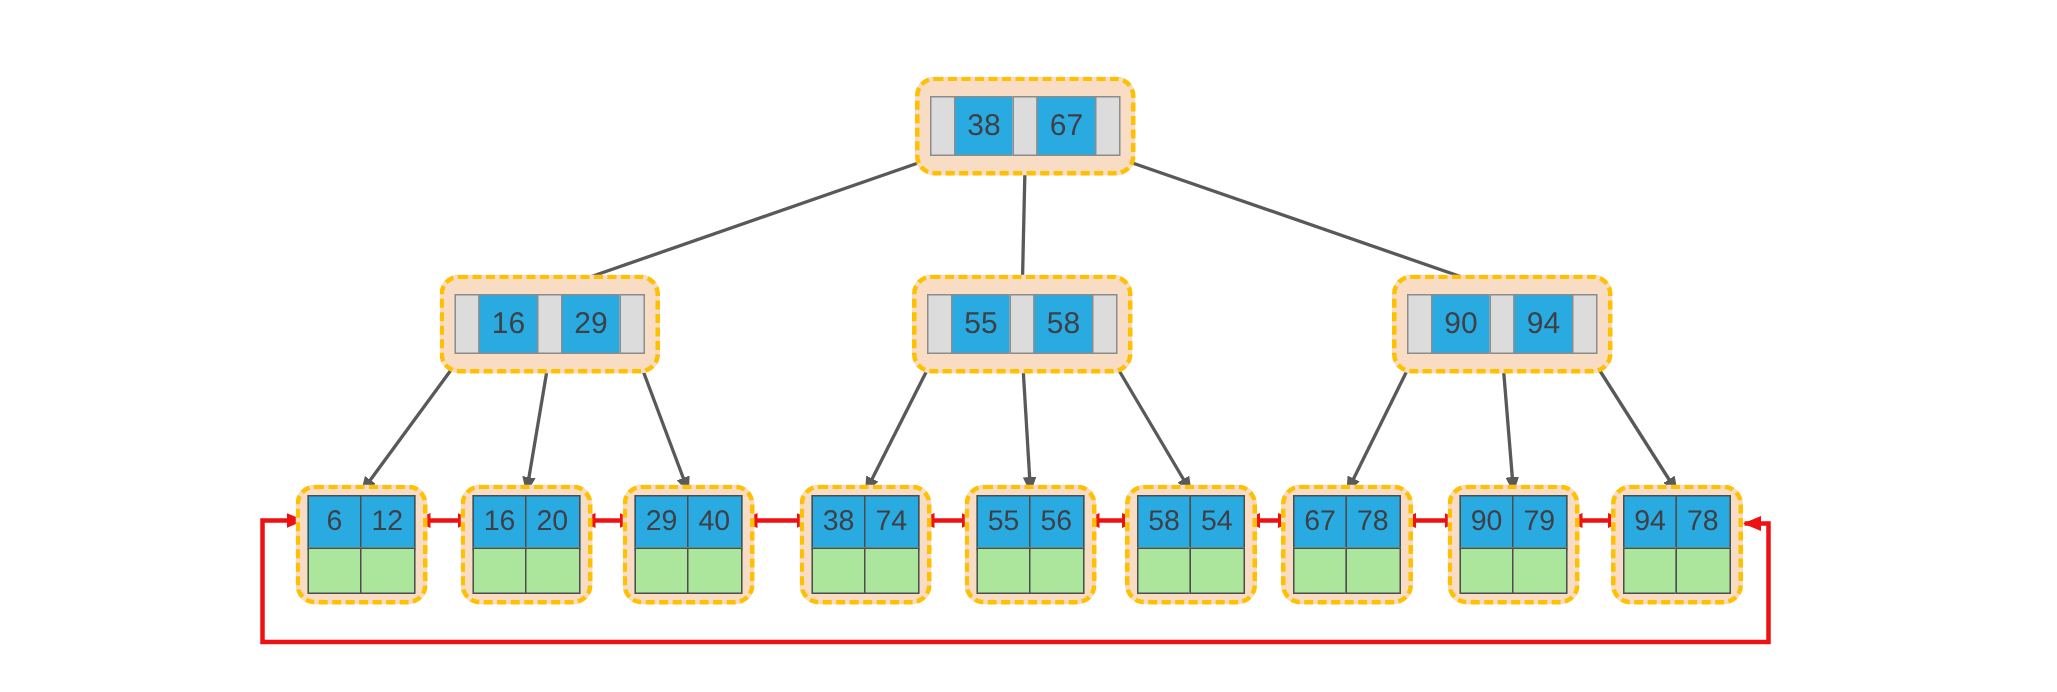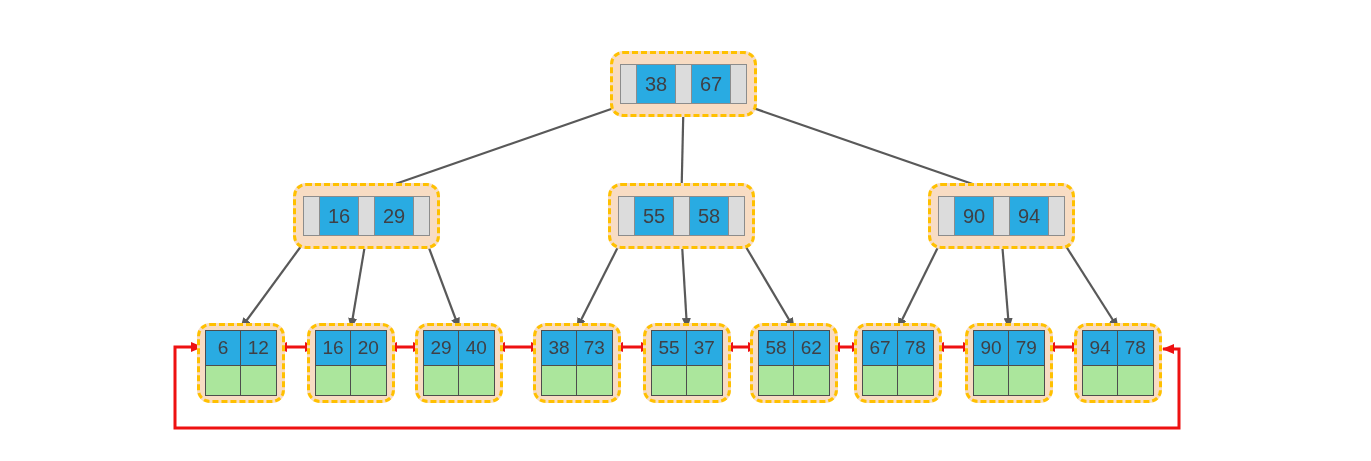--- a/index.html
+++ b/index.html
@@ -136,37 +136,37 @@
         <div class="lgrid">
           <div class="lcell k c1">29</div>
           <div class="lcell k c2">40</div>
           <div class="lcell s c1"></div>
           <div class="lcell s c2"></div>
         </div>
       </div>
       <div class="node leaf" style="left: 533px; top: 323px;">
         <div class="lgrid">
           <div class="lcell k c1">38</div>
-          <div class="lcell k c2">73</div>
+          <div class="lcell k c2">74</div>
           <div class="lcell s c1"></div>
           <div class="lcell s c2"></div>
         </div>
       </div>
       <div class="node leaf" style="left: 643px; top: 323px;">
         <div class="lgrid">
           <div class="lcell k c1">55</div>
-          <div class="lcell k c2">37</div>
+          <div class="lcell k c2">56</div>
           <div class="lcell s c1"></div>
           <div class="lcell s c2"></div>
         </div>
       </div>
       <div class="node leaf" style="left: 750px; top: 323px;">
         <div class="lgrid">
           <div class="lcell k c1">58</div>
-          <div class="lcell k c2">62</div>
+          <div class="lcell k c2">54</div>
           <div class="lcell s c1"></div>
           <div class="lcell s c2"></div>
         </div>
       </div>
       <div class="node leaf" style="left: 854px; top: 323px;">
         <div class="lgrid">
           <div class="lcell k c1">67</div>
           <div class="lcell k c2">78</div>
           <div class="lcell s c1"></div>
           <div class="lcell s c2"></div>

